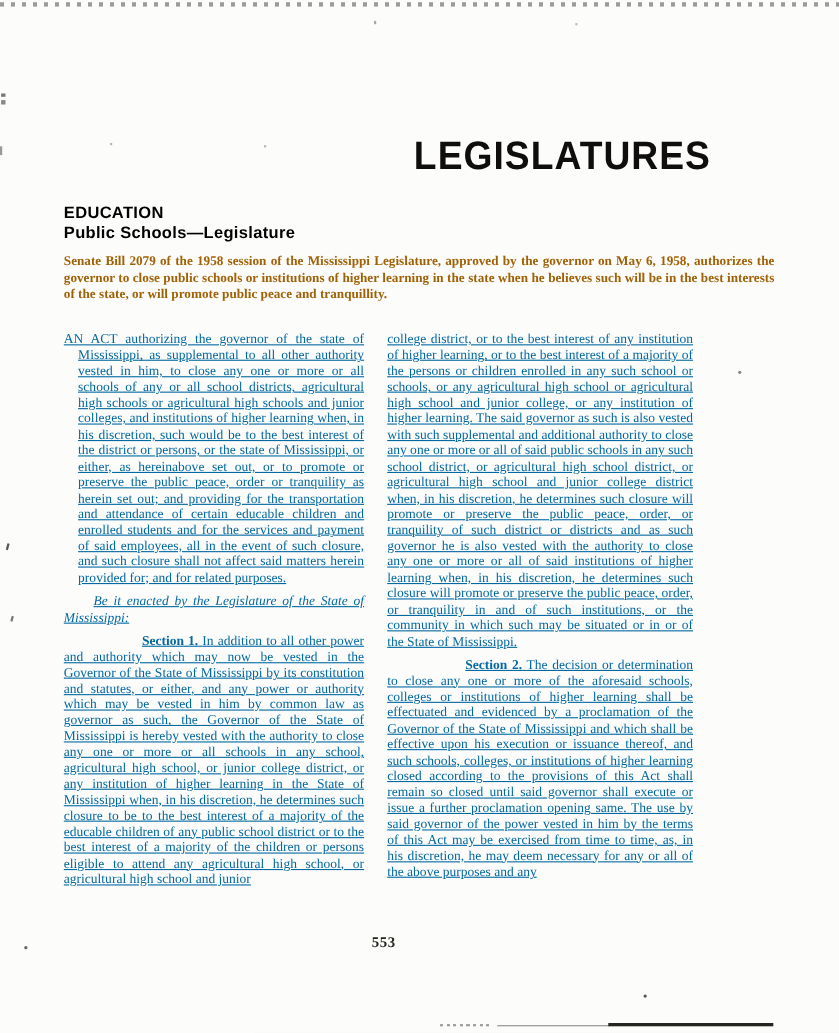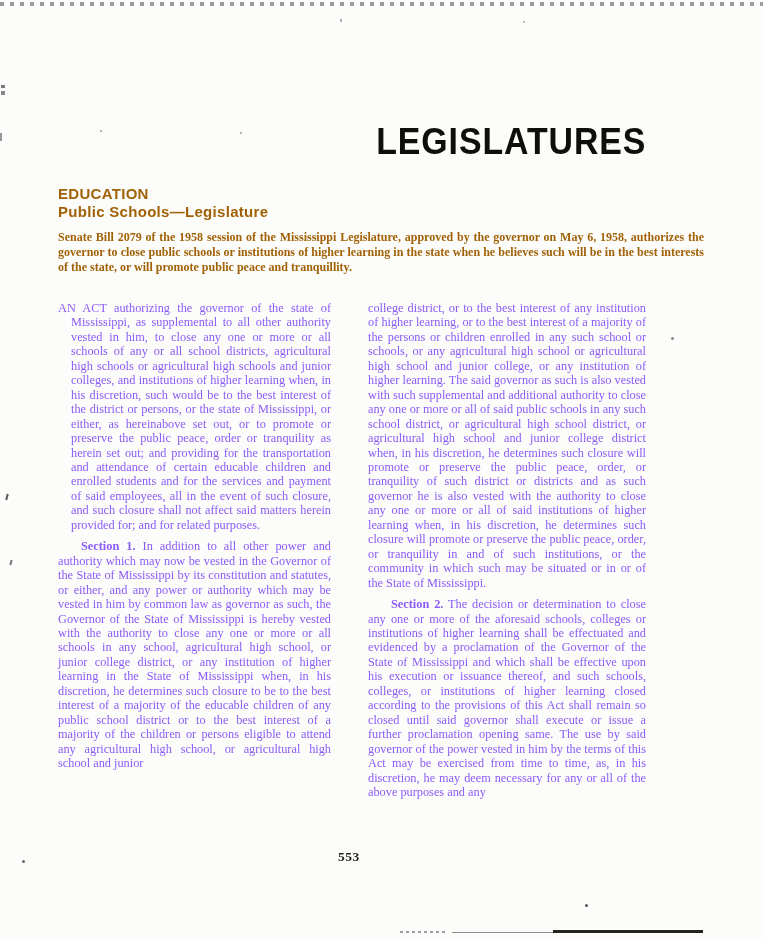--- a/index.html
+++ b/index.html
@@ -8,36 +8,36 @@
 
   .dotted-top{position:absolute;top:2px;left:0;width:763px;height:4px;
     background:repeating-linear-gradient(90deg,#9b9b9b 0 4px,transparent 4px 10px);}
 
   .big-title{position:absolute;top:121px;right:133px;
     font-family:"Liberation Sans",sans-serif;font-weight:700;font-size:36px;
     letter-spacing:1px;color:#0f0e0c;transform:scaleX(.94);transform-origin:right center;
     white-space:nowrap;}
 
   .heading{position:absolute;left:58px;top:185px;
-    font-family:"Liberation Sans",sans-serif;font-weight:700;color:#a16207;
+    font-family:"Liberation Sans",sans-serif;font-weight:700;color:#000000;
     font-size:15px;line-height:18px;letter-spacing:.3px;}
 
   .summary{position:absolute;left:58px;top:230px;width:646px;
     font-weight:700;font-size:12px;line-height:14.8px;text-align:justify;
     color:#a16207;}
 
-  .columns{position:absolute;left:58px;top:301px;display:flex;gap:37px;
-    font-size:12.3px;line-height:14.45px;text-align:justify;color:#8b5cf6;}
+  .columns{position:absolute;left:58px;top:301px;display:flex;gap:21px;
+    font-size:12.3px;line-height:14.45px;text-align:justify;color:#0369a1;text-decoration:underline;}
   .col-left{width:273px;}
   .col-right{width:278px;}
   .columns p{margin:0;}
   .hang{padding-left:13px;text-indent:-13px;}
   .enacting{margin-top:7px !important;text-indent:27px;font-style:italic;}
   .section{margin-top:7px !important;text-indent:23px;}
-  .section b{font-weight:700;}
+  .section b{font-weight:700;margin-left:48px;}
 
   .page-number{position:absolute;left:338px;top:849px;font-size:13.5px;
     font-weight:700;letter-spacing:.5px;color:#26241e;}
 
   .speck{position:absolute;}
   .bottom-line-dark{position:absolute;left:553px;top:930px;width:150px;height:3px;background:#26241f;}
   .bottom-line-gray{position:absolute;left:452px;top:932px;width:102px;height:1px;background:#8a8a8a;}
   .bottom-line-faint{position:absolute;left:400px;top:931px;width:46px;height:2px;
     background:repeating-linear-gradient(90deg,#9d9d9d 0 3px,transparent 3px 6px);}
 </style>
@@ -53,20 +53,21 @@
   <div class="heading">
     <div>EDUCATION</div>
     <div>Public Schools—Legislature</div>
   </div>
 
   <div class="summary">Senate Bill 2079 of the 1958 session of the Mississippi Legislature, approved by the governor on May 6, 1958, authorizes the governor to close public schools or institutions of higher learning in the state when he believes such will be in the best interests of the state, or will promote public peace and tranquillity.</div>
 
   <div class="columns">
     <div class="col-left">
       <p class="hang">AN ACT authorizing the governor of the state of Mississippi, as supplemental to all other authority vested in him, to close any one or more or all schools of any or all school districts, agricultural high schools or agricultural high schools and junior colleges, and institutions of higher learning when, in his discretion, such would be to the best interest of the district or persons, or the state of Mississippi, or either, as hereinabove set out, or to promote or preserve the public peace, order or tranquility as herein set out; and providing for the transportation and attendance of certain educable children and enrolled students and for the services and payment of said employees, all in the event of such closure, and such closure shall not affect said matters herein provided for; and for related purposes.</p>
+      <p class="enacting">Be it enacted by the Legislature of the State of Mississippi:</p>
       <p class="section"><b>Section 1.</b> <span>In addition to all other power and authority which may now be vested in the Governor of the State of Mississippi by its constitution and statutes, or either, and any power or authority which may be vested in him by common law as governor as such, the Governor of the State of Mississippi is hereby vested with the authority to close any one or more or all schools in any school, agricultural high school, or junior college district, or any institution of higher learning in the State of Mississippi when, in his discretion, he determines such closure to be to the best interest of a majority of the educable children of any public school district or to the best interest of a majority of the children or persons eligible to attend any agricultural high school, or agricultural high school and junior</span></p>
     </div>
     <div class="col-right">
       <p>college district, or to the best interest of any institution of higher learning, or to the best interest of a majority of the persons or children enrolled in any such school or schools, or any agricultural high school or agricultural high school and junior college, or any institution of higher learning. The said governor as such is also vested with such supplemental and additional authority to close any one or more or all of said public schools in any such school district, or agricultural high school district, or agricultural high school and junior college district when, in his discretion, he determines such closure will promote or preserve the public peace, order, or tranquility of such district or districts and as such governor he is also vested with the authority to close any one or more or all of said institutions of higher learning when, in his discretion, he determines such closure will promote or preserve the public peace, order, or tranquility in and of such institutions, or the community in which such may be situated or in or of the State of Mississippi.</p>
       <p class="section"><b>Section 2.</b> <span>The decision or determination to close any one or more of the aforesaid schools, colleges or institutions of higher learning shall be effectuated and evidenced by a proclamation of the Governor of the State of Mississippi and which shall be effective upon his execution or issuance thereof, and such schools, colleges, or institutions of higher learning closed according to the provisions of this Act shall remain so closed until said governor shall execute or issue a further proclamation opening same. The use by said governor of the power vested in him by the terms of this Act may be exercised from time to time, as, in his discretion, he may deem necessary for any or all of the above purposes and any</span></p>
     </div>
   </div>
 
   <div class="page-number">553</div>
 

